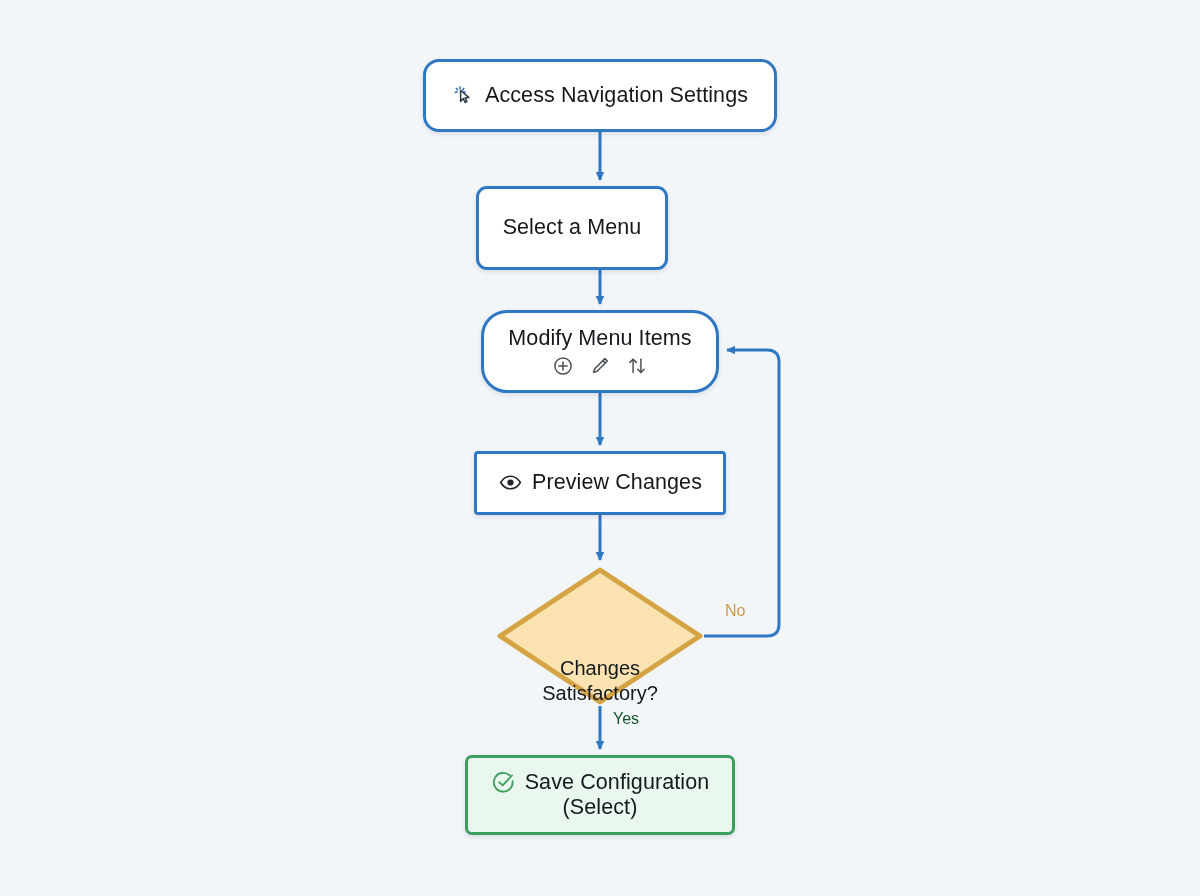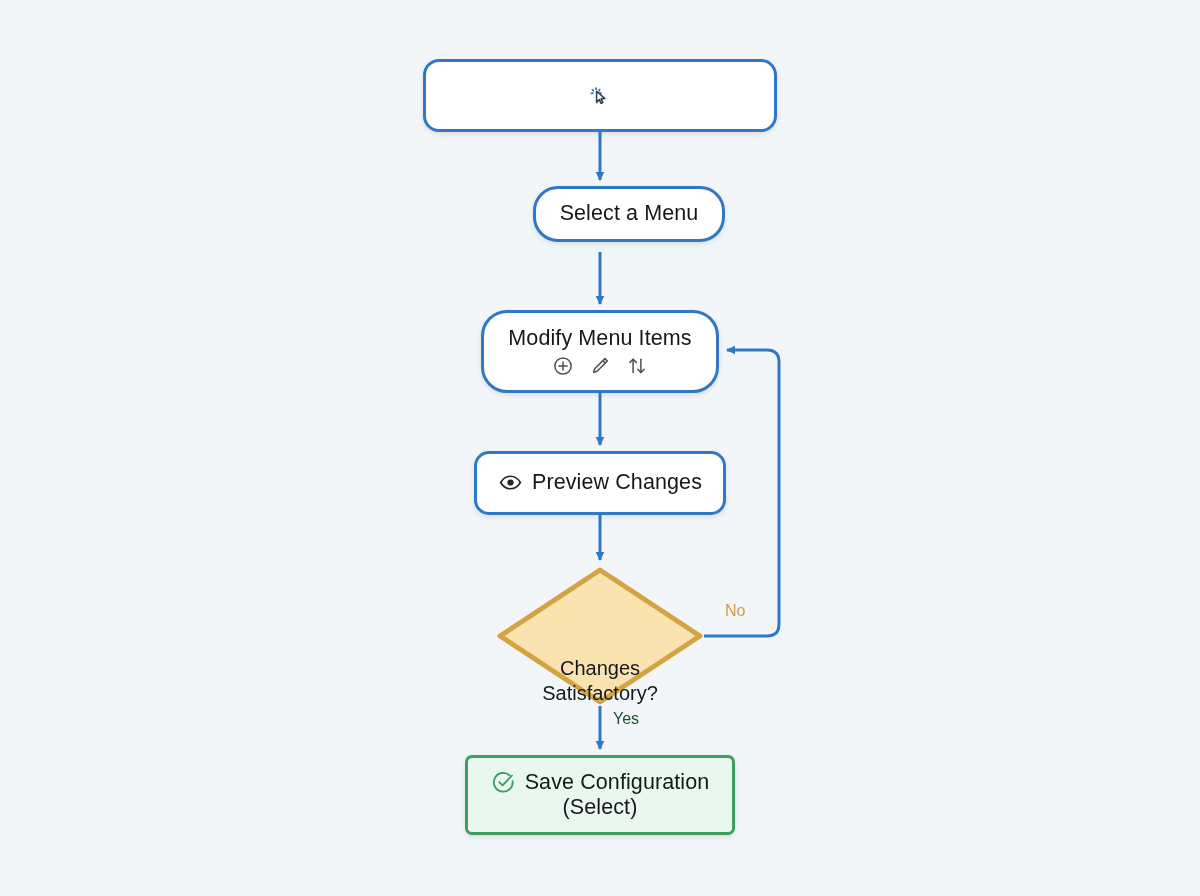--- a/index.html
+++ b/index.html
@@ -62,30 +62,30 @@
     flex: none;
   }
   .icon svg { display: block; }
 
   
   #node-access {
     left: 423px; top: 59px; width: 354px; height: 73px;
     border-radius: 16px;
   }
   #node-select {
-    left: 533px; top: 186px; width: 192px; height: 56px;
-    border-radius: 25px;
+    left: 476px; top: 186px; width: 192px; height: 84px;
+    border-radius: 11px;
   }
   #node-modify {
     left: 481px; top: 310px; width: 238px; height: 83px;
     border-radius: 26px;
   }
   #node-preview {
     left: 474px; top: 451px; width: 252px; height: 64px;
-    border-radius: 15px;
+    border-radius: 4px;
   }
   #node-save {
     left: 465px; top: 755px; width: 270px; height: 80px;
     border: 3px solid #3c9e5f;
     background: #e9f7ee;
     border-radius: 7px;
   }
   .icon-row {
     display: flex;
     align-items: center;
@@ -166,20 +166,21 @@
       <span class="icon">
         <svg width="24" height="24" viewBox="0 0 24 24" fill="none" stroke="#2f6fb5" stroke-width="1.6" stroke-linecap="round">
           <path d="M8.6 7.3 L8.6 18.4 L11.3 15.6 L13.1 19.4 L14.9 18.5 L13.1 14.8 L16.9 14.6 Z" fill="#ffffff" stroke="#2b3a4a" stroke-width="1.5" stroke-linejoin="round"></path>
           <path d="M8.0 4.0 L8.0 5.6"></path>
           <path d="M4.4 5.6 L5.4 6.8"></path>
           <path d="M11.8 5.4 L10.9 6.7"></path>
           <path d="M3.4 9.4 L5.0 9.0"></path>
           <path d="M13.1 9.2 L11.6 8.9"></path>
         </svg>
       </span>
+      <span class="node-label">Access Navigation Settings</span>
     </div>
   </div>
 
   <div class="node" id="node-select">
     <div class="node-line">
       <span class="node-label">Select a Menu</span>
     </div>
   </div>
 
   <div class="node" id="node-modify">

